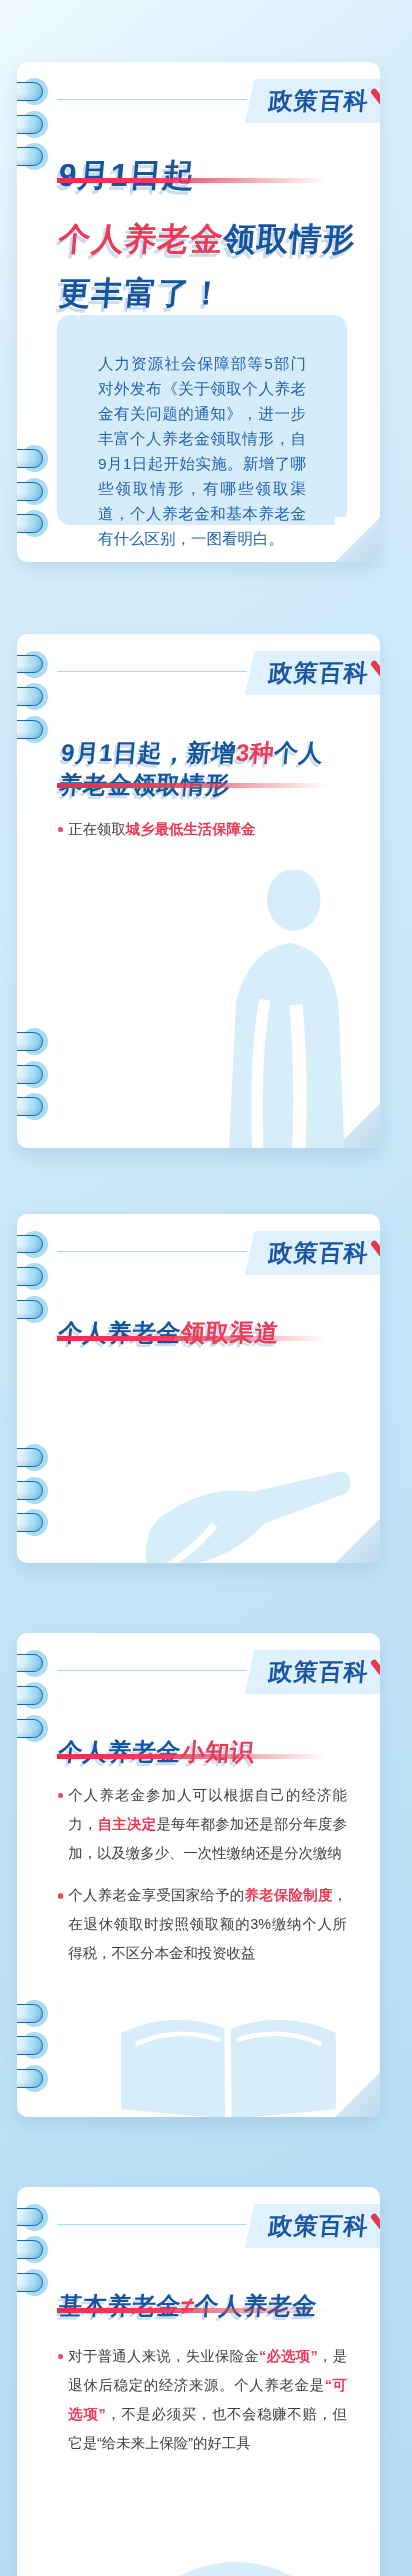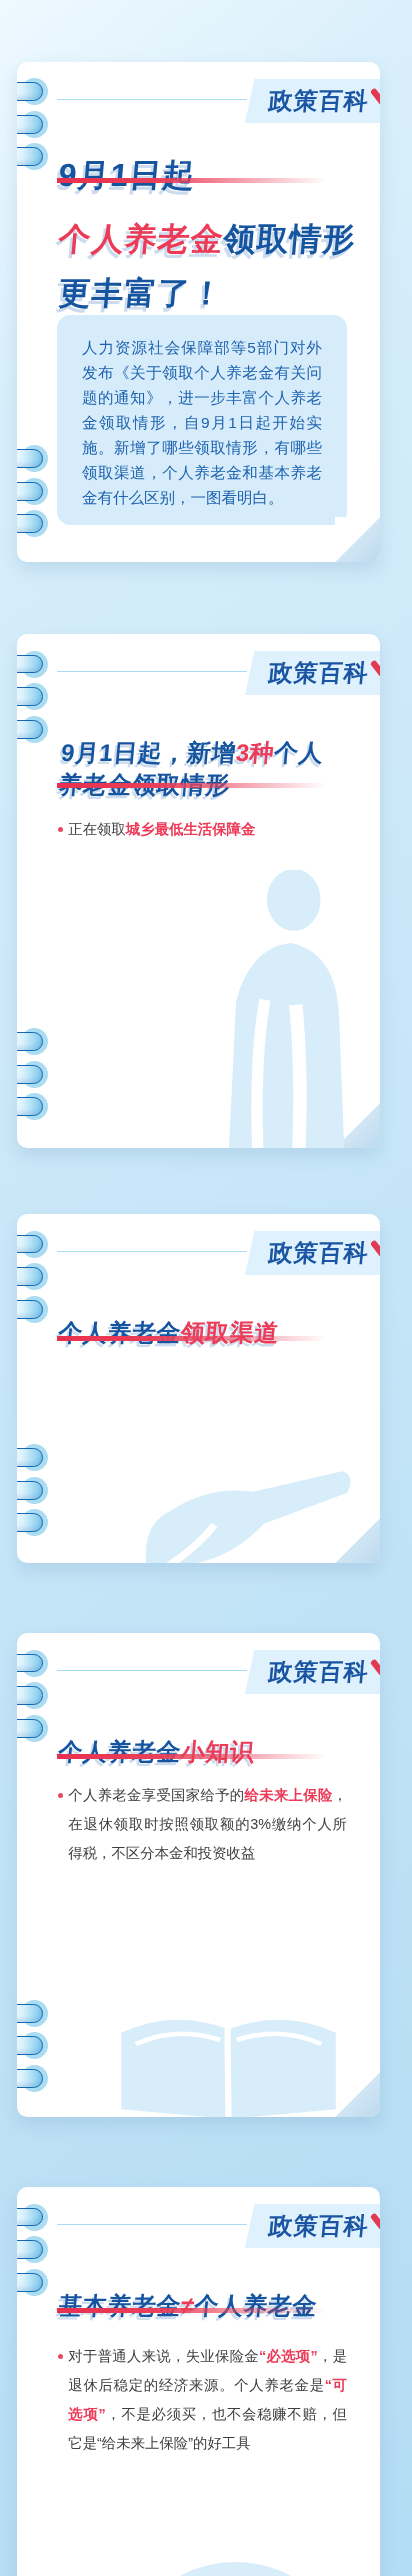--- a/index.html
+++ b/index.html
@@ -91,21 +91,21 @@
         <path d="M8 38 L24 54 L52 4" stroke="#e23a52" stroke-width="11" fill="none" stroke-linecap="round"></path>
       </svg>
     </div>
     <h1 class="cover-h cover-h1 h-blue">9月1日起</h1>
     <div class="red-divider cover-divider"></div>
     <h1 class="cover-h cover-h2">
       <span class="h-red">个人养老金</span><span class="h-blue">领取情形</span>
     </h1>
     <h1 class="cover-h cover-h3 h-blue">更丰富了！</h1>
     <div class="intro-box">
-      <p class="intro-text" style="margin:0;">人力资源社会保障部等5部门对外发布《关于领取个人养老金有关问题的通知》，进一步丰富个人养老金领取情形，自9月1日起开始实施。新增了哪些领取情形，有哪些领取渠道，个人养老金和基本养老金有什么区别，一图看明白。</p>
+      <p class="intro-text" style="margin:16px;">人力资源社会保障部等5部门对外发布《关于领取个人养老金有关问题的通知》，进一步丰富个人养老金领取情形，自9月1日起开始实施。新增了哪些领取情形，有哪些领取渠道，个人养老金和基本养老金有什么区别，一图看明白。</p>
     </div>
   <div class="ring" style="top: 20px;">
         <i class="hole"></i>
         <i class="pin"></i>
       </div>
       <div class="ring" style="top: 53px;">
         <i class="hole"></i>
         <i class="pin"></i>
       </div>
       <div class="ring" style="top: 85px;">
@@ -222,21 +222,22 @@
     <h2 class="section-title"><span>个人养老金</span><span class="red">小知识</span></h2>
     <div class="red-divider sec-divider"></div>
     <svg class="illus illus-book" width="227" height="111" viewBox="0 0 440 215">
       <path d="M12,48 Q112,2 216,40 L220,215 L12,196 Z" fill="#d8edfa"></path>
       <path d="M428,48 Q328,2 224,40 L220,215 L428,196 Z" fill="#d8edfa"></path>
       <path d="M218,40 L220,215" stroke="#ffffff" stroke-width="12"></path>
       <path d="M40,70 Q120,34 204,62" stroke="#ffffff" stroke-width="9" fill="none"></path>
       <path d="M400,70 Q320,34 236,62" stroke="#ffffff" stroke-width="9" fill="none"></path>
     </svg>
     <div class="bullets">
-        <div class="bullet"><span>个人养老金享受国家给予的</span><span class="red">给未来上保险</span><span>，在退休领取时按照领取额的3%缴纳个人所得税，不区分本金和投资收益</span></div>
+        <div class="bullet"><span>个人养老金参加人可以根据自己的经济能力，</span><span class="red">自主决定</span><span>是每年都参加还是部分年度参加，以及缴多少、一次性缴纳还是分次缴纳</span></div>
+        <div class="bullet"><span>个人养老金享受国家给予的</span><span class="red">养老保险制度</span><span>，在退休领取时按照领取额的3%缴纳个人所得税，不区分本金和投资收益</span></div>
       </div>
   <div class="ring" style="top: 20.6px;">
         <i class="hole"></i>
         <i class="pin"></i>
       </div>
       <div class="ring" style="top: 53px;">
         <i class="hole"></i>
         <i class="pin"></i>
       </div>
       <div class="ring" style="top: 86px;">

